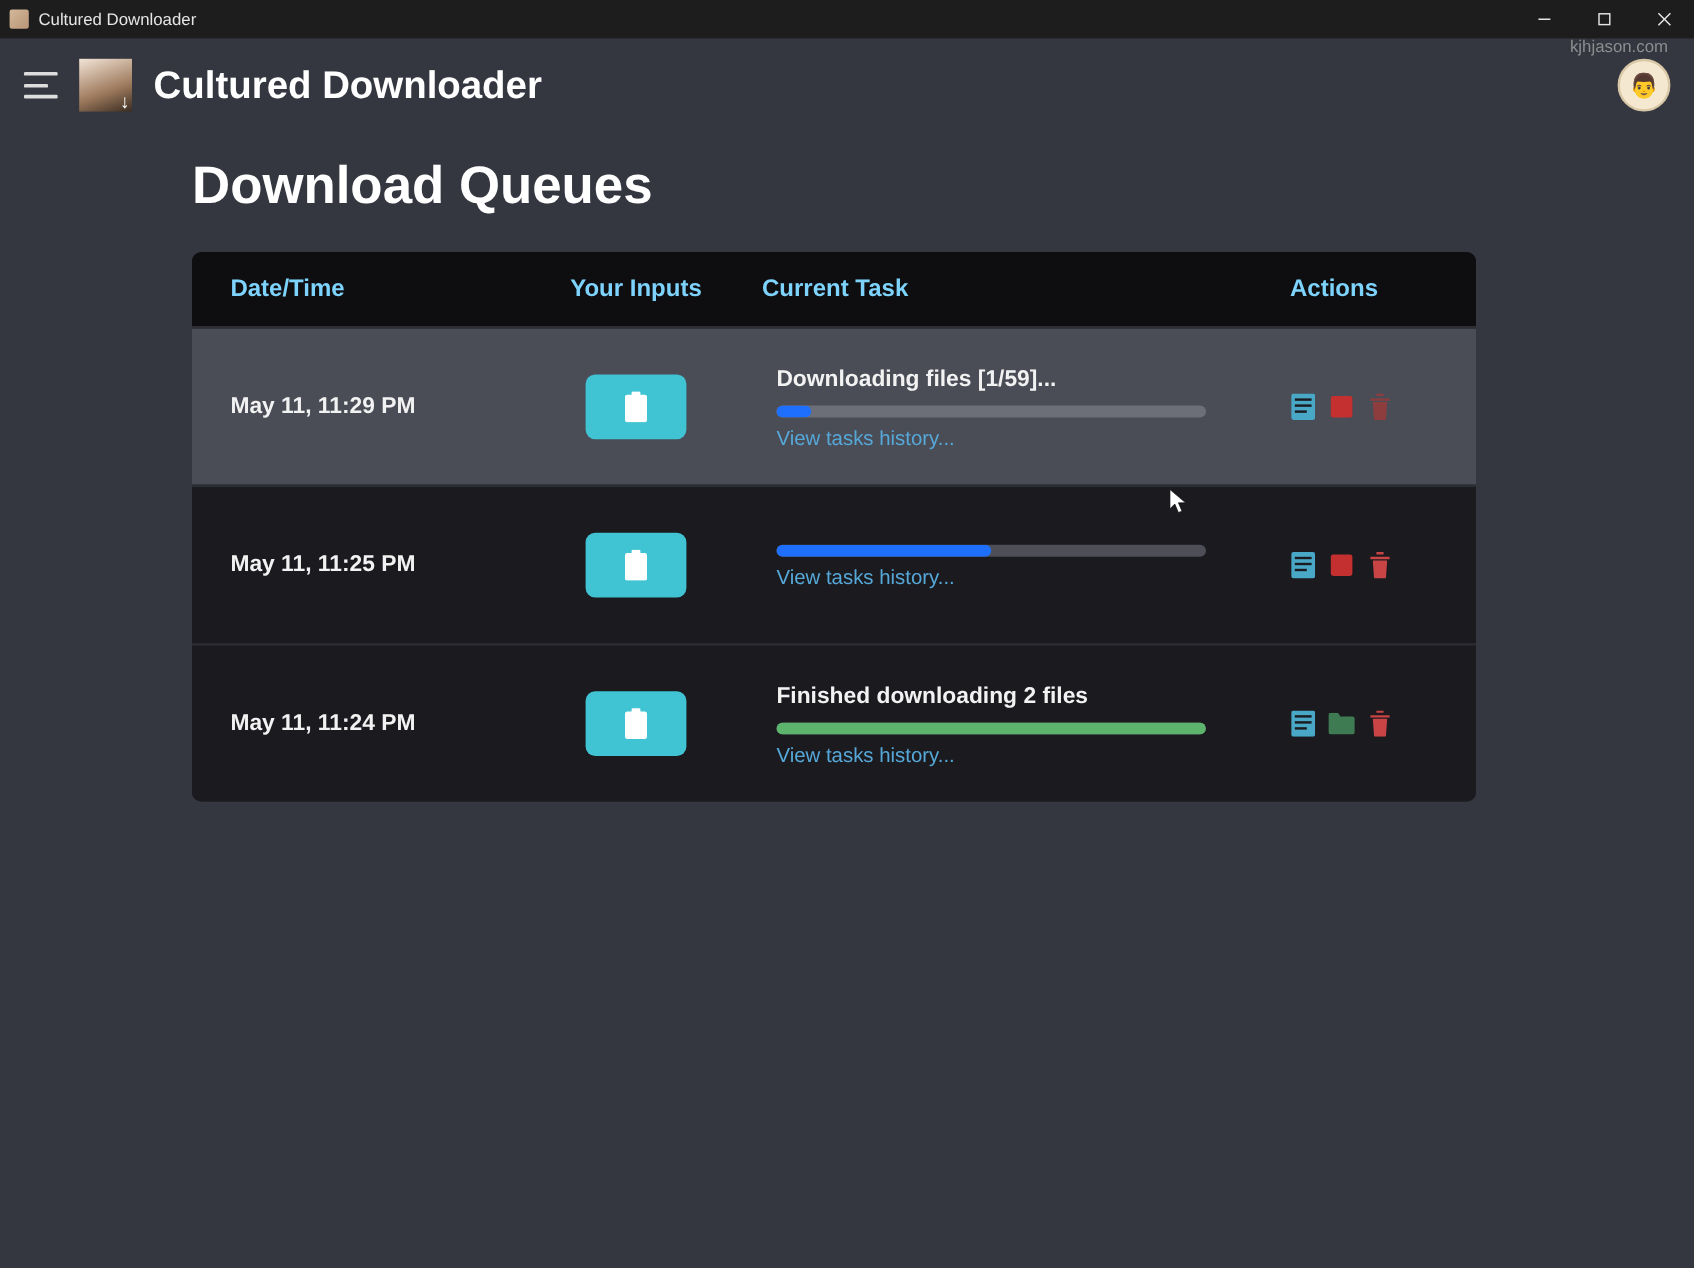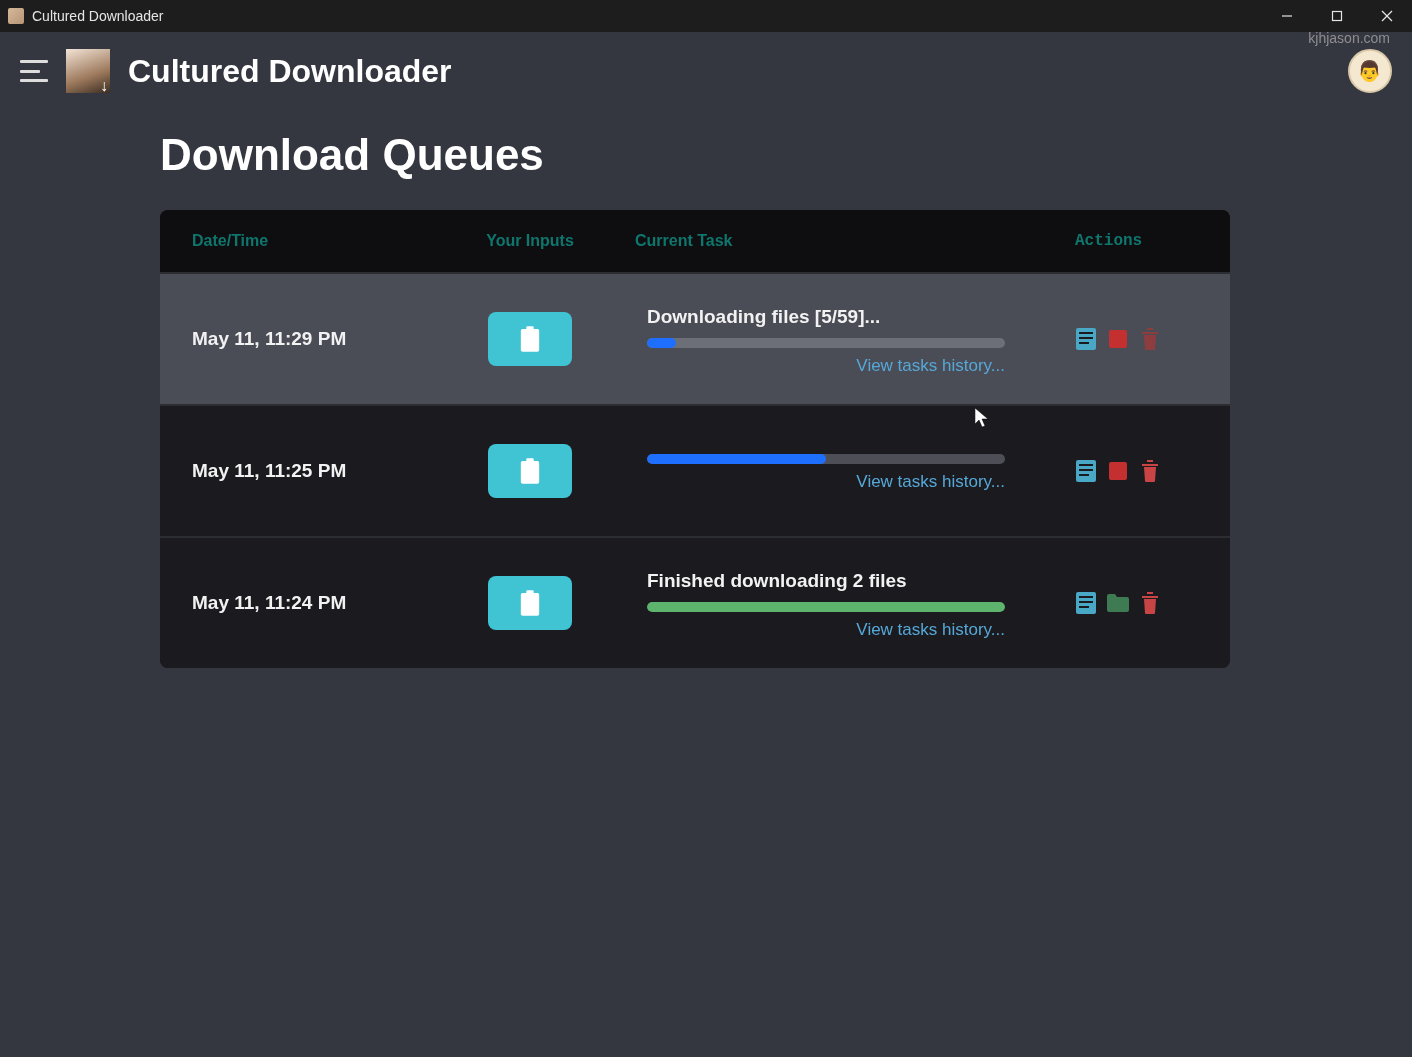--- a/index.html
+++ b/index.html
@@ -129,25 +129,25 @@
   }
   .thead {
     display: flex;
     align-items: center;
     height: 62px;
     background: #0e0e10;
   }
   .col-date { width: 265px; padding-left: 32px; }
   .col-inputs { width: 210px; text-align: center; }
   .col-task { width: 420px; }
-  .col-actions { width: 175px; padding-left: 20px; font-family: Liberation Mono, monospace; }
+  .col-actions { width: 175px; padding-left: 20px; }
   .th {
-    font-size: 16px;
+    font-size: 20px;
     font-weight: 600;
-    color: #0f766e;
+    color: #7dd3fc;
   }
   .row {
     display: flex;
     align-items: center;
     min-height: 132px;
     border-top: 2px solid #2b2d33;
   }
   .row.highlight { background: #4a4c56; }
   .row.dark { background: #1a1a1f; }
   .cell-date {
@@ -193,21 +193,21 @@
   .row.highlight .progress { background: #6d6f78; }
   .progress-fill {
     height: 100%;
     border-radius: 5px;
   }
   .fill-blue { background: #1f6fff; }
   .fill-green { background: #5db56d; }
   .history-link {
     color: #56a8d8;
     font-size: 17px;
-    text-align: right;
+    text-align: left;
     width: 358px;
     cursor: pointer;
   }
   .cell-actions {
     width: 175px;
     display: flex;
     gap: 10px;
     padding-left: 20px;
   }
   .action-icon {
@@ -287,21 +287,21 @@
     <div class="row highlight">
       <div class="cell-date">May 11, 11:29 PM</div>
       <div class="cell-inputs">
         <div class="input-btn">
           <svg viewBox="0 0 24 28">
               <path d="M9 0h6a1 1 0 011 1v2h4a2 2 0 012 2v21a2 2 0 01-2 2H4a2 2 0 01-2-2V5a2 2 0 012-2h4V1a1 1 0 011-1zm-1 9h8v2H8zm0 4h8v2H8zm0 4h8v2H8z"></path>
             </svg>
         </div>
       </div>
       <div class="cell-task">
-        <div class="task-label">Downloading files [5/59]...</div>
+        <div class="task-label">Downloading files [1/59]...</div>
         <div class="progress">
           <div class="progress-fill fill-blue" style="width:8%"></div>
         </div>
         <div class="history-link">View tasks history...</div>
       </div>
       <div class="cell-actions">
         <div class="action-icon icon-file">
           <svg width="20" height="22" viewBox="0 0 20 22" fill="currentColor">
               <rect x="0" y="0" width="20" height="22" rx="2"></rect>
               <rect x="3" y="4" width="14" height="2" fill="#1a1a1f"></rect>

